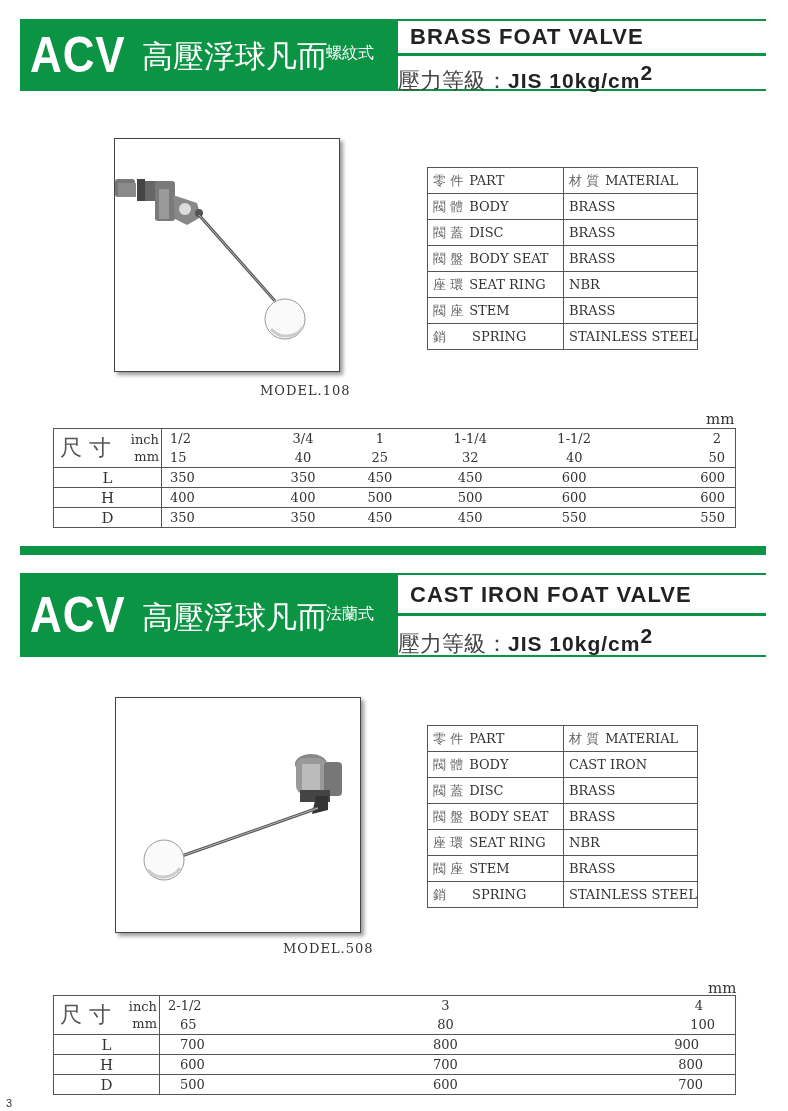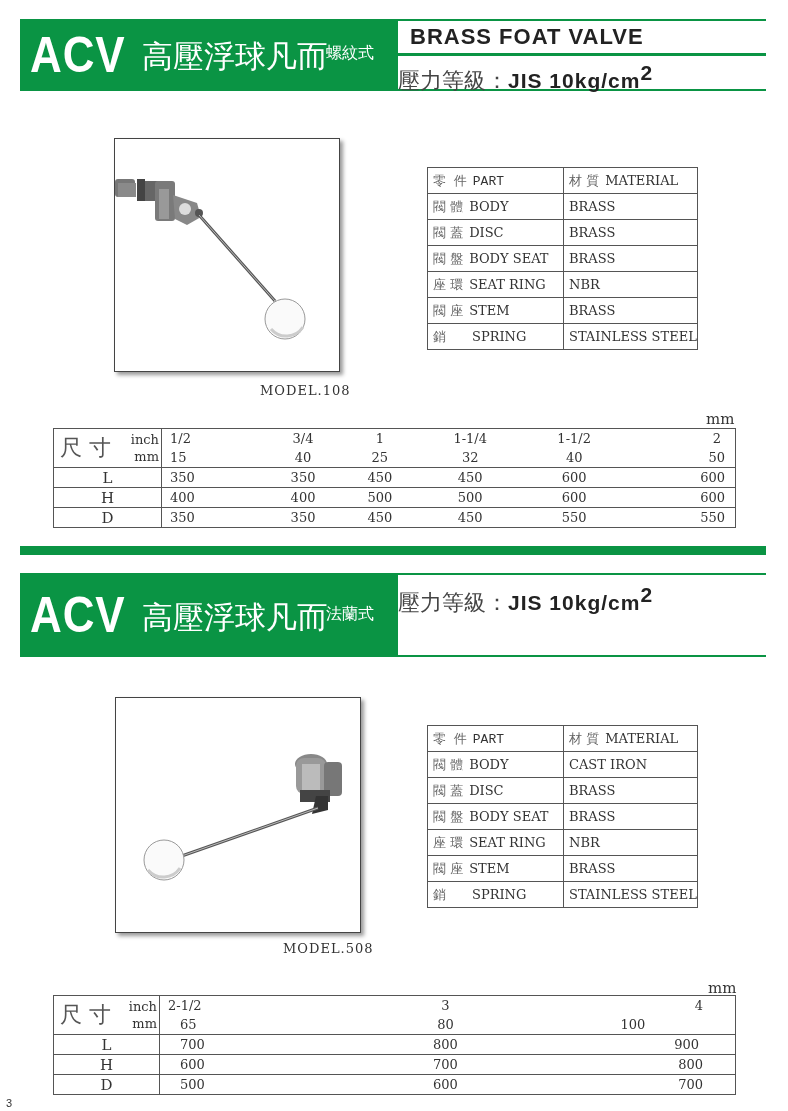--- a/index.html
+++ b/index.html
@@ -11,21 +11,21 @@
   .banner .rbox { position:absolute; left:376px; top:2px; width:368px; height:68px; background:#fff; border-left:2px solid #0a9444; }
   .banner .rbox .r1 { height:32px; border-bottom:3px solid #0a9444; font-family:"Liberation Sans", sans-serif; font-weight:bold; font-size:22px; color:#222; line-height:32px; padding-left:12px; letter-spacing:1px; }
   .banner .rbox .r2 { height:33px; line-height:33px; font-size:22px; color:#444; }
   .banner .rbox .r2 .jis { font-family:"Liberation Sans", sans-serif; font-weight:bold; color:#222; font-size:21px; letter-spacing:1px; }
   .banner .rbox .r2 sup { font-size:11px; }
   .divider { position:absolute; left:20px; top:546px; width:746px; height:9px; background:#0a9444; }
   .photo { position:absolute; background:#fff; border:1px solid #444; box-shadow:3px 3px 4px #999; }
   .model { position:absolute; font-size:13px; color:#333; letter-spacing:1px; }
   .mat { position:absolute; border-collapse:collapse; font-size:13px; }
   .mat td { border:1px solid #555; height:25px; padding:0 0 0 5px; color:#333; white-space:nowrap; }
-  .mat td.c1 { width:130px;font-family:Liberation Mono, monospace; }
+  .mat td.c1 { width:130px; }
   .mat td.c2 { width:126px; }
   .mat .zh { color:#666; margin-right:6px; }
   .dim { position:absolute; border-collapse:collapse; font-size:13px; }
   .dim td { border-left:1px solid #555; border-right:1px solid #555; text-align:center; padding:0; height:19px; color:#333; }
   .dim tr.hr td { border-top:1px solid #555; }
   .dim tr.last td { border-bottom:1px solid #555; }
   .dim td.val { border-left:none; border-right:none; }
   .dim td.val.end { border-right:1px solid #555; }
   .dim .label-cell { position:relative; }
   .unit { position:absolute; font-size:15px; color:#333; }
@@ -152,20 +152,21 @@
 </tbody>
   </table>
 
 <div class="divider"></div>
 
 <div class="banner" style="top:573px; height:84px;">
   <div class="brand" style="top:10px;">ACV</div>
   <div class="cn-title" style="top:24px;">高壓浮球凡而</div>
   <div class="cn-sub" style="top:31px;">法蘭式</div>
   <div class="rbox" style="height:80px;">
+    <div class="r1" style="height:38px; line-height:40px;">CAST IRON FOAT VALVE</div>
     <div class="r2" style="height:39px; line-height:39px;">
       <span>壓力等級</span><span>：</span><span class="jis">JIS 10kg/cm</span><sup class="jis">2</sup>
     </div>
   </div>
 </div>
 
 <div class="photo" style="left:115px; top:697px; width:244px; height:234px;">
   <svg width="244" height="234" viewBox="0 0 244 234">
     <ellipse cx="195" cy="66" rx="16" ry="10" fill="#888"></ellipse>
     <rect x="180" y="60" width="30" height="36" rx="8" fill="#999"></rect>
@@ -223,21 +224,21 @@
       <span style="position:absolute; right:2px; top:3px;">inch</span>
       <span style="position:absolute; right:2px; top:20px;">mm</span>
     </td>
     <td class="val" style="text-align:left; padding-left:8px; width:160px;">2-1/2</td>
     <td class="val">3</td>
     <td class="val end" style="text-align:right; padding-right:32px; width:140px;">4</td>
   </tr>
   <tr>
     <td class="val" style="text-align:left; padding-left:20px;">65</td>
     <td class="val">80</td>
-    <td class="val end" style="text-align:center; padding-right:32px;">100</td>
+    <td class="val end" style="text-align:right; padding-right:20px;">100</td>
   </tr>
   <tr class="hr">
     <td style="font-size:15px;">L</td>
     <td class="val" style="text-align:left; padding-left:20px;">700</td>
     <td class="val">800</td>
     <td class="val end" style="text-align:right; padding-right:36px;">900</td>
   </tr>
   <tr class="hr">
     <td style="font-size:15px;">H</td>
     <td class="val" style="text-align:left; padding-left:20px;">600</td>

